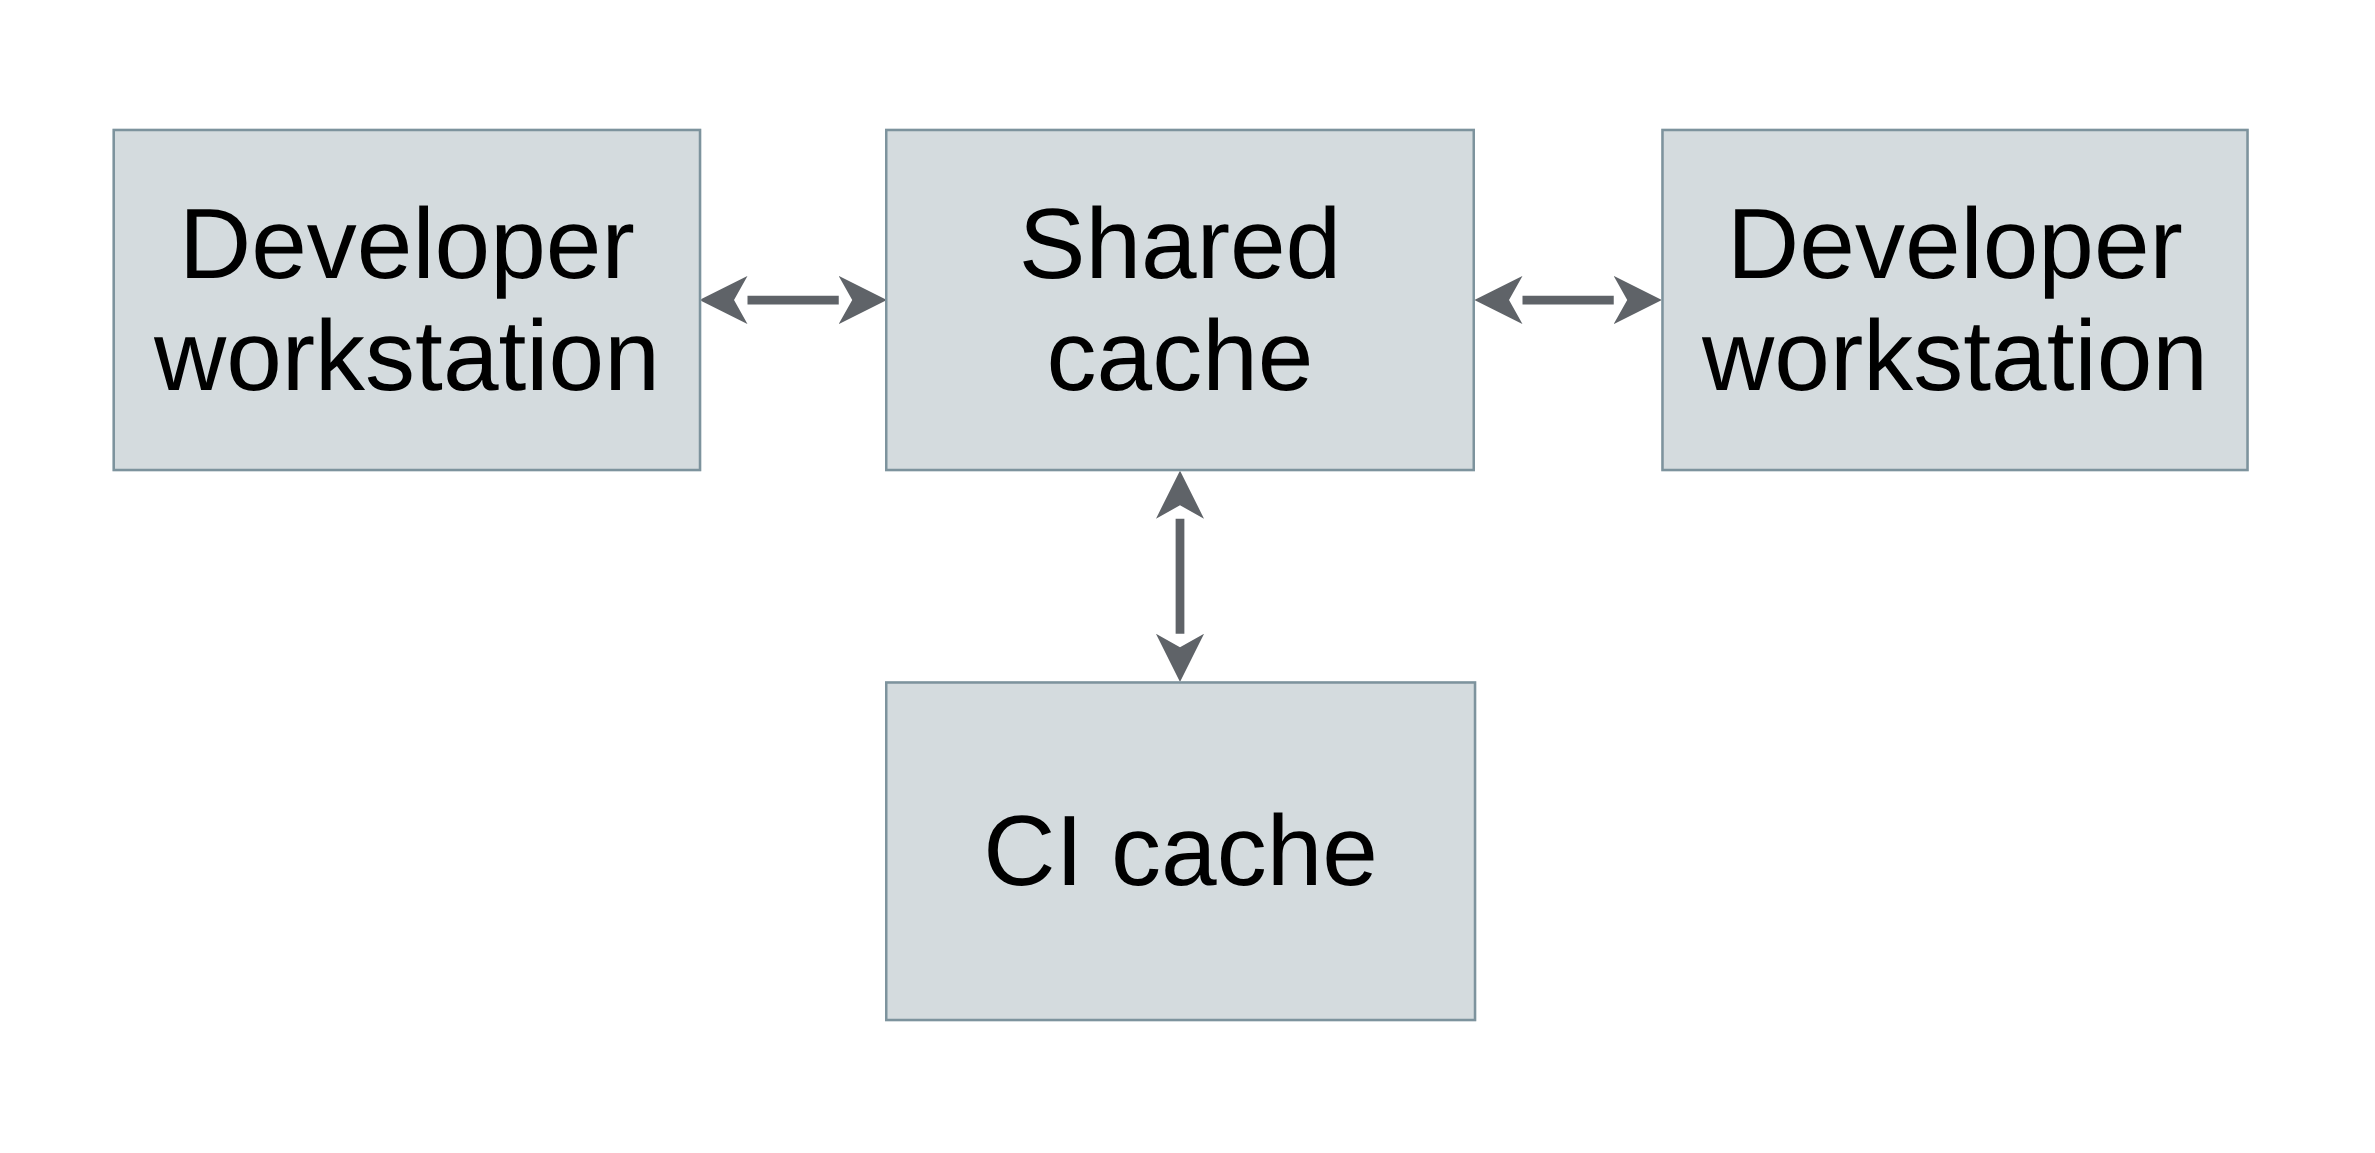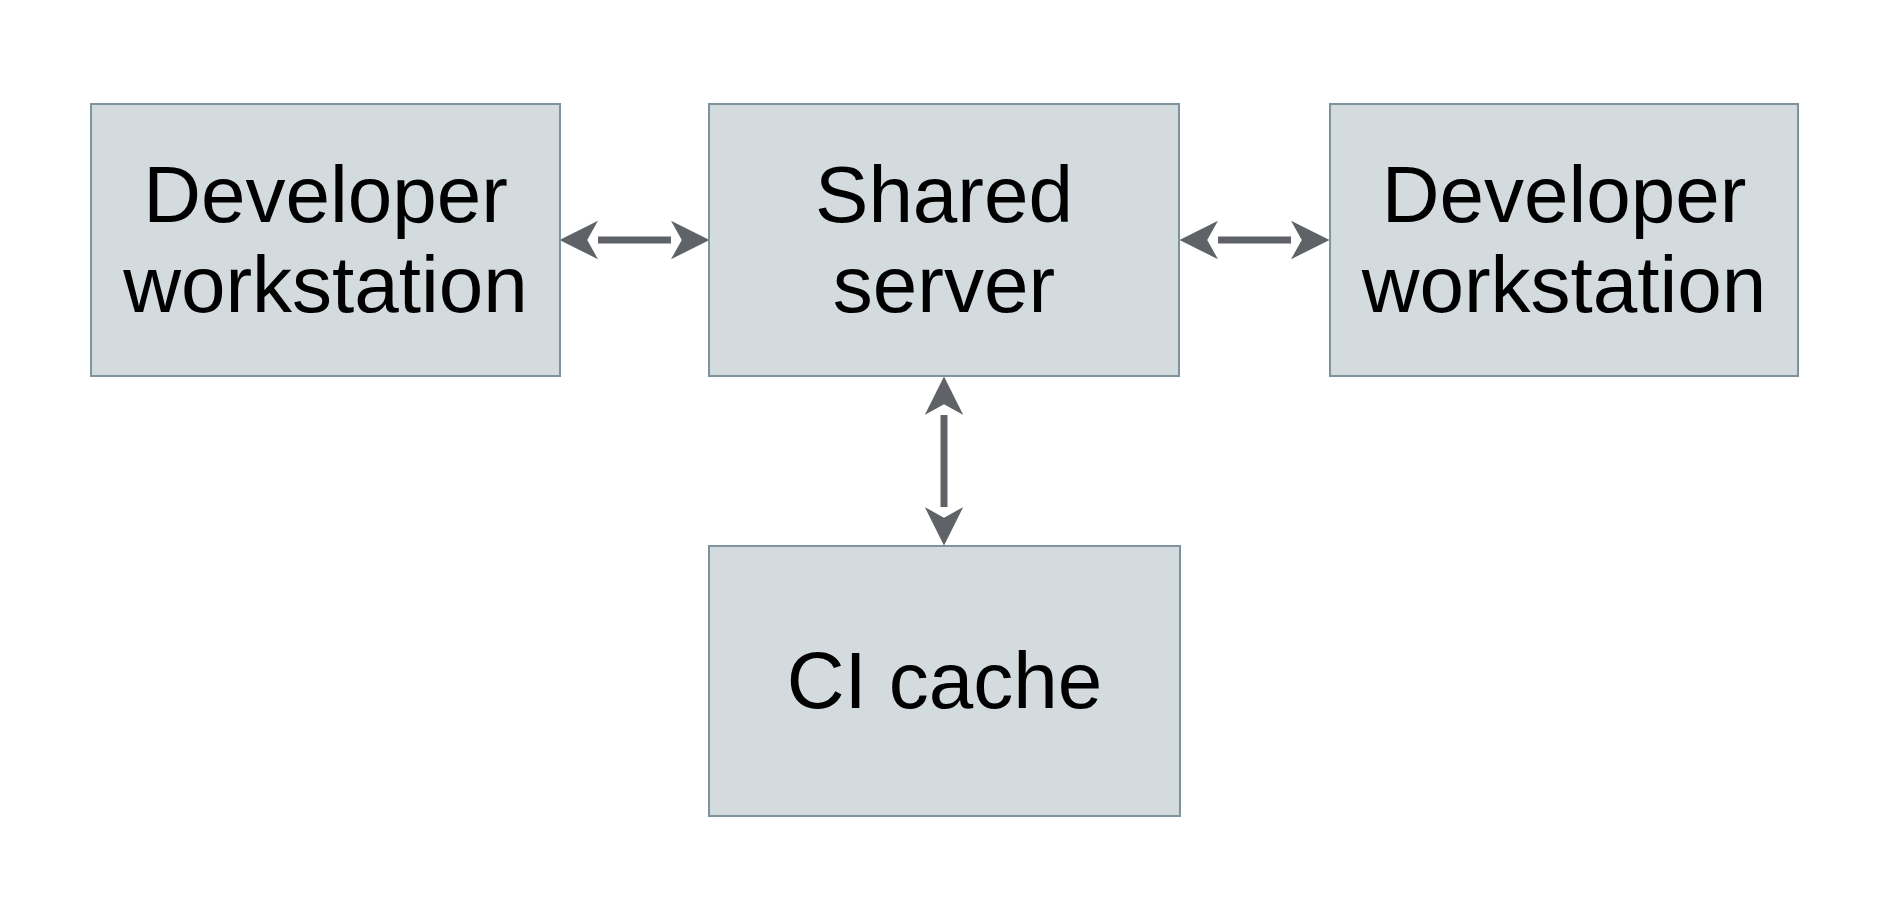--- a/index.html
+++ b/index.html
@@ -68,21 +68,21 @@
     <line x1="944" y1="415" x2="944" y2="507" marker-start="url(#barb)" marker-end="url(#barb)"></line>
   </svg>
 
   <div class="node node-dev-left">
     <div class="node-label">Developer
 workstation</div>
   </div>
 
   <div class="node node-cache">
     <div class="node-label">Shared
-server</div>
+cache</div>
   </div>
 
   <div class="node node-dev-right">
     <div class="node-label">Developer
 workstation</div>
   </div>
 
   <div class="node node-ci">
     <div class="node-label">CI cache</div>
   </div>

